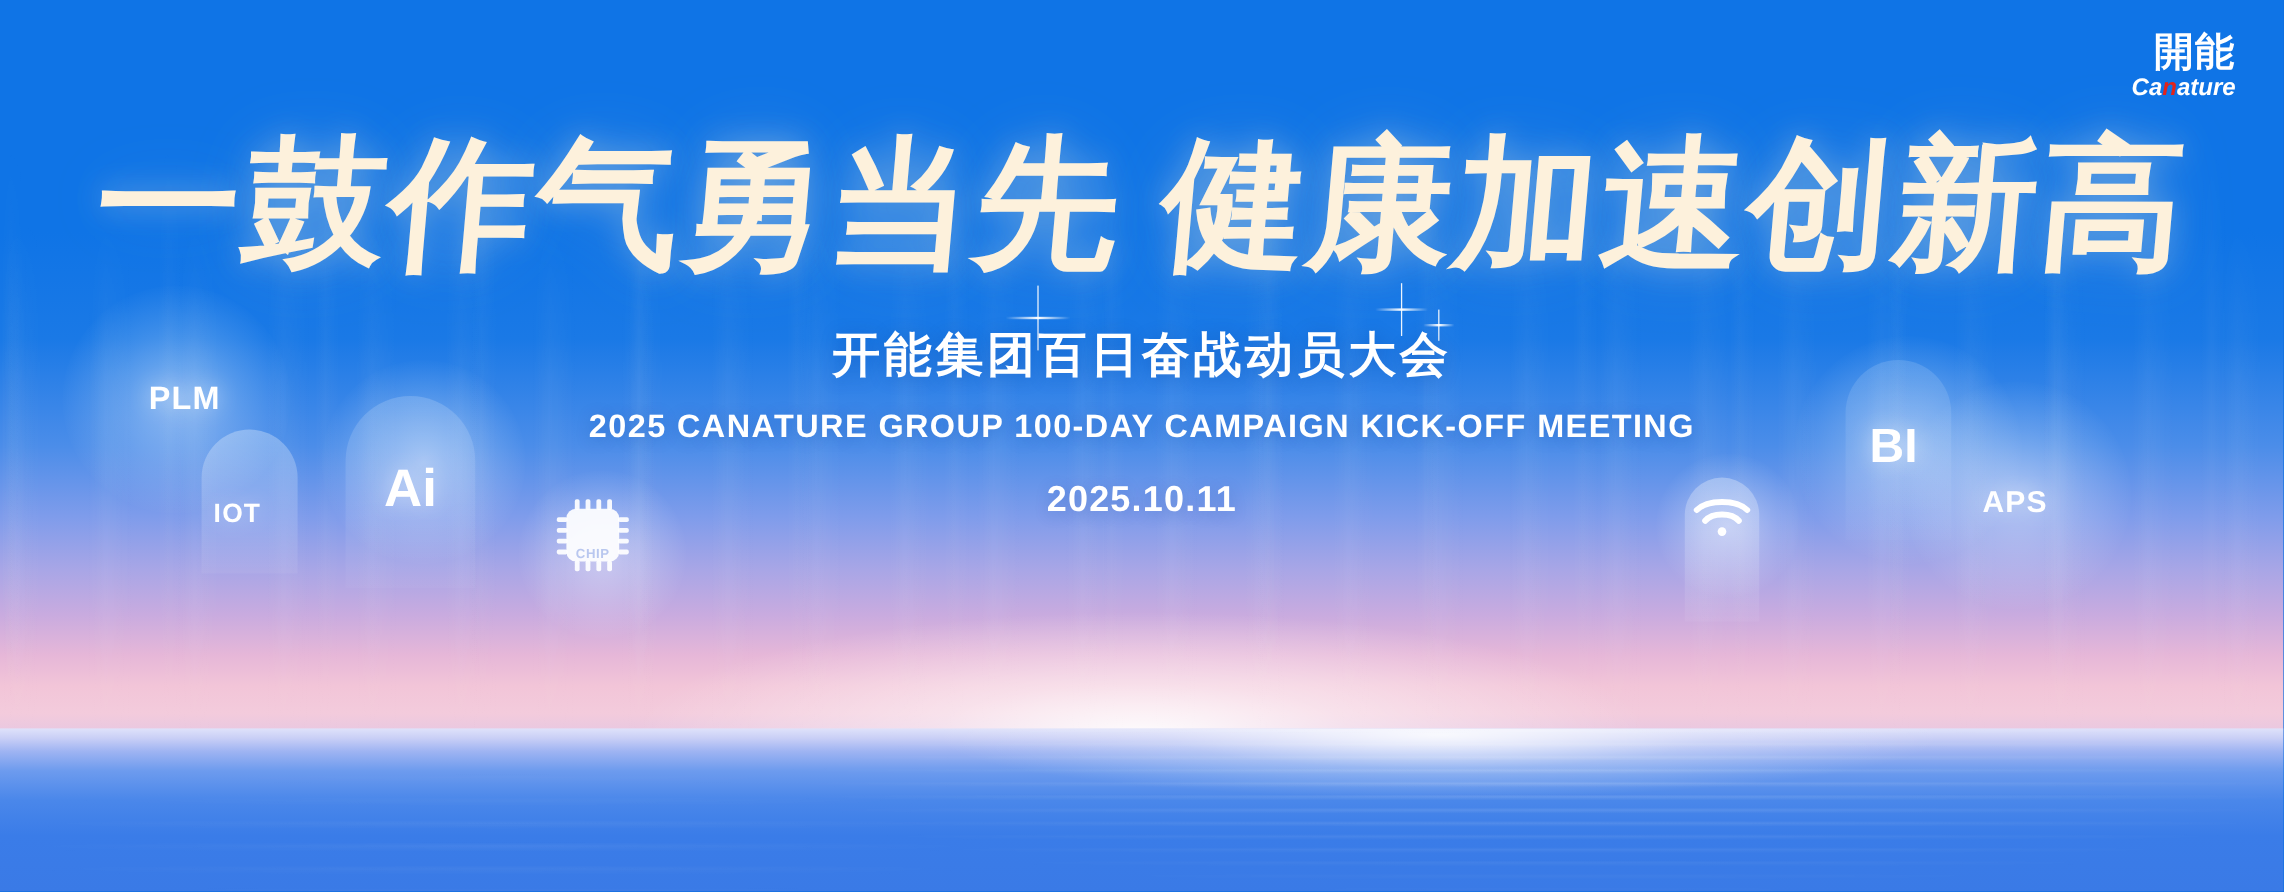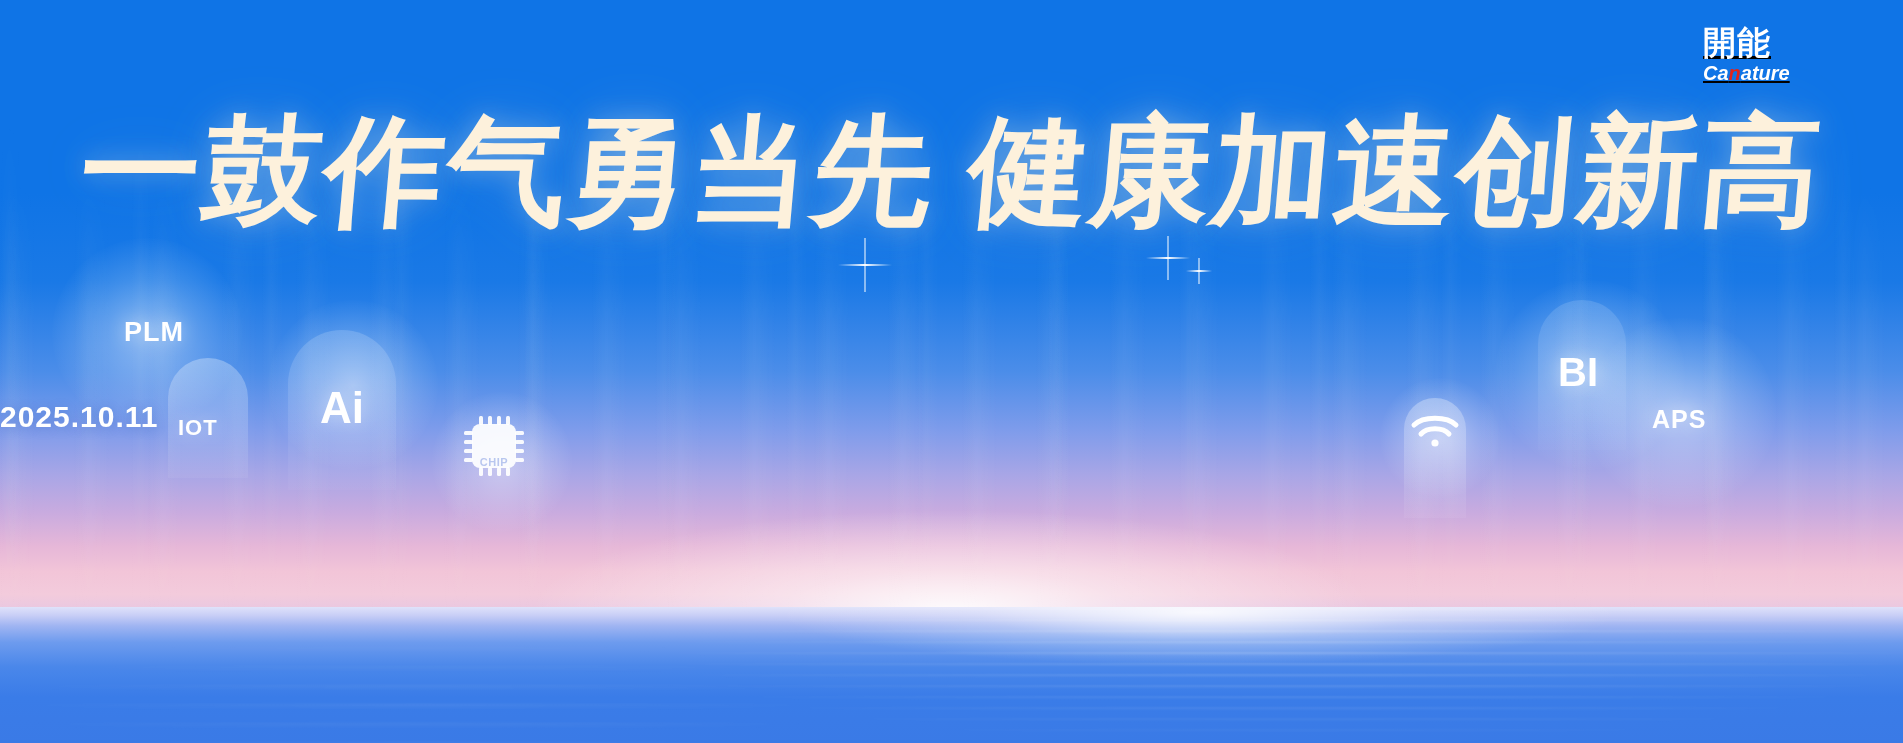--- a/index.html
+++ b/index.html
@@ -87,21 +87,21 @@
     background:repeating-linear-gradient(to bottom,
       rgba(255,255,255,0.00) 0px,
       rgba(255,255,255,0.10) 3px,
       rgba(255,255,255,0.00) 8px,
       rgba(255,255,255,0.00) 19px);
     -webkit-mask-image:radial-gradient(ellipse 520px 90px at 22% 70%, rgba(0,0,0,.6) 0%, rgba(0,0,0,0) 80%);
     mask-image:radial-gradient(ellipse 520px 90px at 22% 70%, rgba(0,0,0,.6) 0%, rgba(0,0,0,0) 80%);
   }
 
   
-  #logo { position:absolute; right:40px; top:26px; text-align:left; width:160px;text-decoration:underline; }
+  #logo { position:absolute; right:40px; top:26px; text-align:right; width:160px; }
   #logo .logo-cn {
     font-family:"DejaVu Sans", sans-serif;
     font-size:33px; font-weight:bold; color:#ffffff; letter-spacing:1px;
     line-height:1; white-space:nowrap;
   }
   #logo .logo-en {
     margin-top:4px; font-size:20px; font-weight:bold; font-style:italic;
     color:#ffffff; letter-spacing:0px; line-height:1;
   }
   #logo .logo-en .hl { color:#e2231a; }
@@ -136,21 +136,21 @@
     letter-spacing:3px; white-space:nowrap;
     text-shadow:0 2px 14px rgba(10,60,150,.30);
   }
   #subtitle-en {
     position:absolute; left:0; right:0; top:340px; text-align:center;
     font-size:27px; font-weight:bold; color:#ffffff;
     letter-spacing:1.2px; white-space:nowrap;
     text-shadow:0 2px 12px rgba(10,60,150,.25);
   }
   #event-date {
-    position:absolute; left:0; right:0; top:400px; text-align:left;
+    position:absolute; left:0; right:0; top:400px; text-align:center;
     font-size:30px; font-weight:bold; color:#ffffff;
     letter-spacing:1px; white-space:nowrap;
     text-shadow:0 2px 12px rgba(10,60,150,.22);
   }
 
   
   .token {
     position:absolute; color:#ffffff; font-weight:bold;
     text-shadow:0 0 18px rgba(255,255,255,.45);
     white-space:nowrap;
@@ -253,15 +253,17 @@
     <div class="logo-cn">開能</div>
     <div class="logo-en"><span>Ca</span><span class="hl">n</span><span>ature</span></div>
   </div>
 
   <div id="title"><span>一鼓作气勇当先</span><span class="gap"></span><span>健康加速创新高</span></div>
 
   <div class="sparkle" style="left:838px; top:238px; width:54px; height:54px;"></div>
   <div class="sparkle" style="left:1146px; top:236px; width:44px; height:44px;"></div>
   <div class="sparkle" style="left:1186px; top:258px; width:26px; height:26px;"></div>
 
+  <div id="subtitle-cn">开能集团百日奋战动员大会</div>
+  <div id="subtitle-en">2025 CANATURE GROUP 100-DAY CAMPAIGN KICK-OFF MEETING</div>
   <div id="event-date">2025.10.11</div>
 
 </div>
 
 </body></html>

